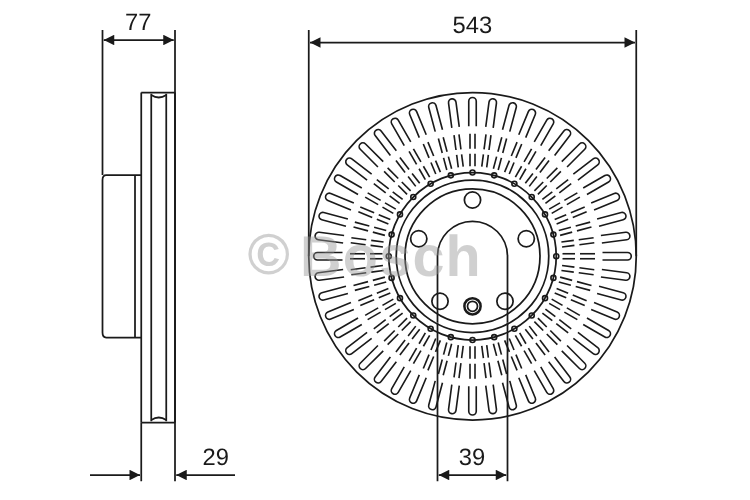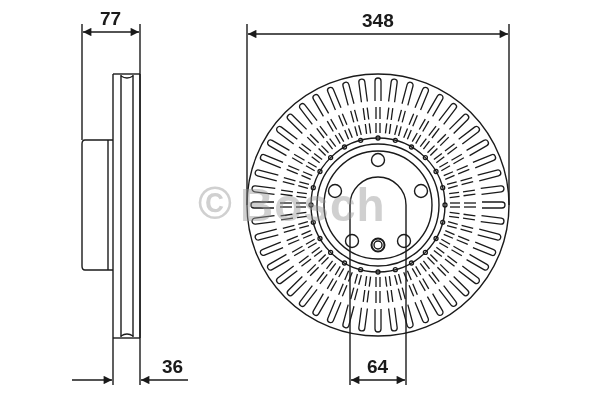--- a/index.html
+++ b/index.html
@@ -1,18 +1,18 @@
 <!DOCTYPE html>
 <html><head>
 <meta charset="utf-8">
 <style>
   html, body { margin: 0; padding: 0; background: #ffffff; }
   body { width: 600px; height: 400px; overflow: hidden; position: relative; font-family: "Liberation Sans", sans-serif; }
   #drawing { position: absolute; left: 0; top: 0; }
-  .dim-label { position: absolute; font-family: "Liberation Sans", sans-serif; font-size: 19px; color: #1a1a1a; line-height: 1; font-weight: bold; }
+  .dim-label { position: absolute; font-family: "Liberation Sans", sans-serif; font-size: 19px; color: #1a1a1a; line-height: 1; }
   .watermark { position: absolute; font-family: "Liberation Sans", sans-serif; font-weight: bold; color: rgba(150,150,150,0.45); font-size: 46px; letter-spacing: 1px; line-height: 1; }
 </style>
 </head>
 <body>
 
 <svg id="drawing" width="600" height="400" viewBox="0 0 600 400" xmlns="http://www.w3.org/2000/svg">
   <defs>
     <marker id="arr" viewBox="0 0 10 10" refX="10" refY="5" markerWidth="8" markerHeight="6" orient="auto-start-reverse">
       <path d="M0,0 L10,5 L0,10 z" fill="#1a1a1a"></path>
     </marker>
@@ -338,15 +338,15 @@
 
   <line x1="248" y1="34" x2="508" y2="34" stroke="#1a1a1a" stroke-width="1.4" marker-start="url(#arr)" marker-end="url(#arr)"></line>
 
   <line x1="351" y1="380" x2="405" y2="380" stroke="#1a1a1a" stroke-width="1.4" marker-start="url(#arr)" marker-end="url(#arr)"></line>
 </svg>
 
 <div class="watermark" style="left:198px; top:180px;">©</div>
 <div class="watermark" style="left:240px; top:182px;">Bosch</div>
 
 <div class="dim-label" style="left:100px; top:9px;">77</div>
-<div class="dim-label" style="left:362px; top:11px;">348</div>
-<div class="dim-label" style="left:162px; top:357px;">36</div>
-<div class="dim-label" style="left:367px; top:357px;">64</div>
+<div class="dim-label" style="left:362px; top:11px;">543</div>
+<div class="dim-label" style="left:162px; top:357px;">29</div>
+<div class="dim-label" style="left:367px; top:357px;">39</div>
 
 </body></html>

